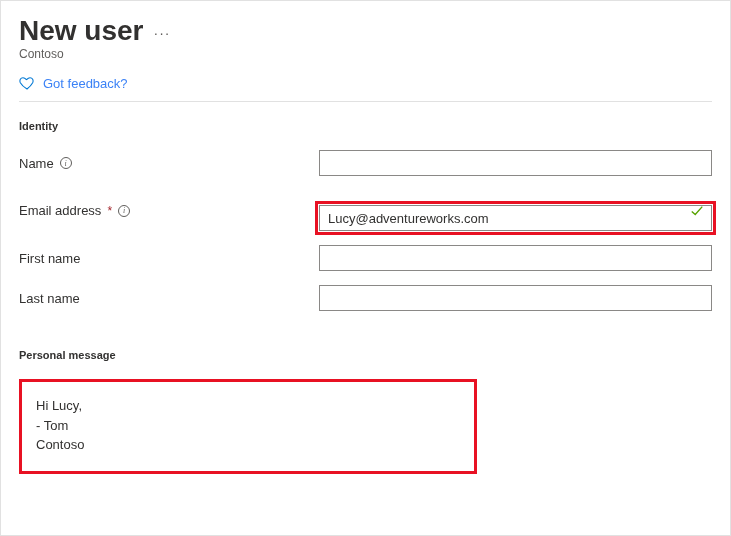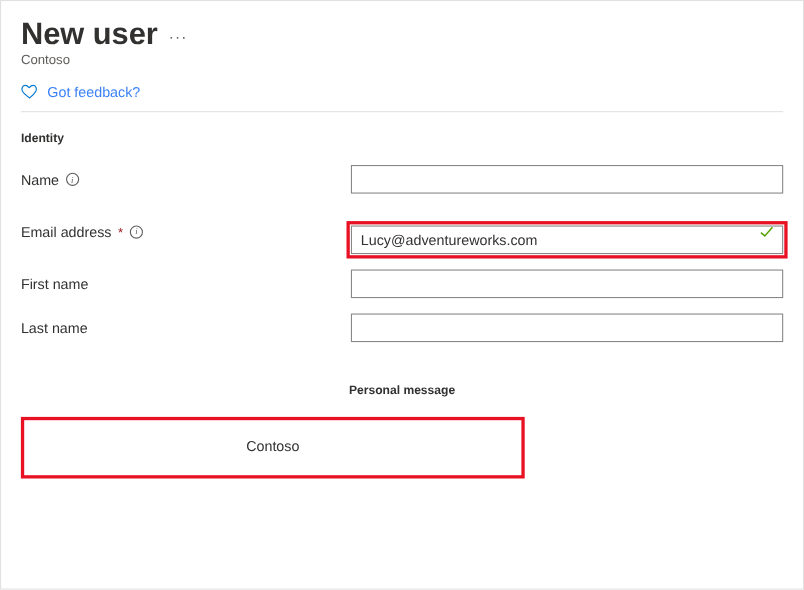--- a/index.html
+++ b/index.html
@@ -113,21 +113,20 @@
       width: 14px;
       height: 14px;
     }
     .highlight-red {
       outline: 3px solid #e81123;
       outline-offset: 1px;
       margin-top: 15px;
     }
     .personal-message-section {
       margin-top: 38px;
-      text-align: center;
     }
     .message-box {
       margin-top: 14px;
       border: 3px solid #e81123;
       padding: 14px 14px 16px 14px;
       width: 458px;
       font-size: 13px;
       color: #323130;
       line-height: 1.5;
     }
@@ -193,15 +192,17 @@
     <span>Last name</span>
   </div>
   <div class="form-input-cell">
     <input type="text" class="text-input" value="" style="">
   </div>
 </div>
 
 <div class="personal-message-section">
   <div class="section-heading">Personal message</div>
   <div class="message-box">
+    <p>Hi Lucy,</p>
+    <p class="msg-sign">- Tom</p>
     <p>Contoso</p>
   </div>
 </div>
 
 </body></html>

